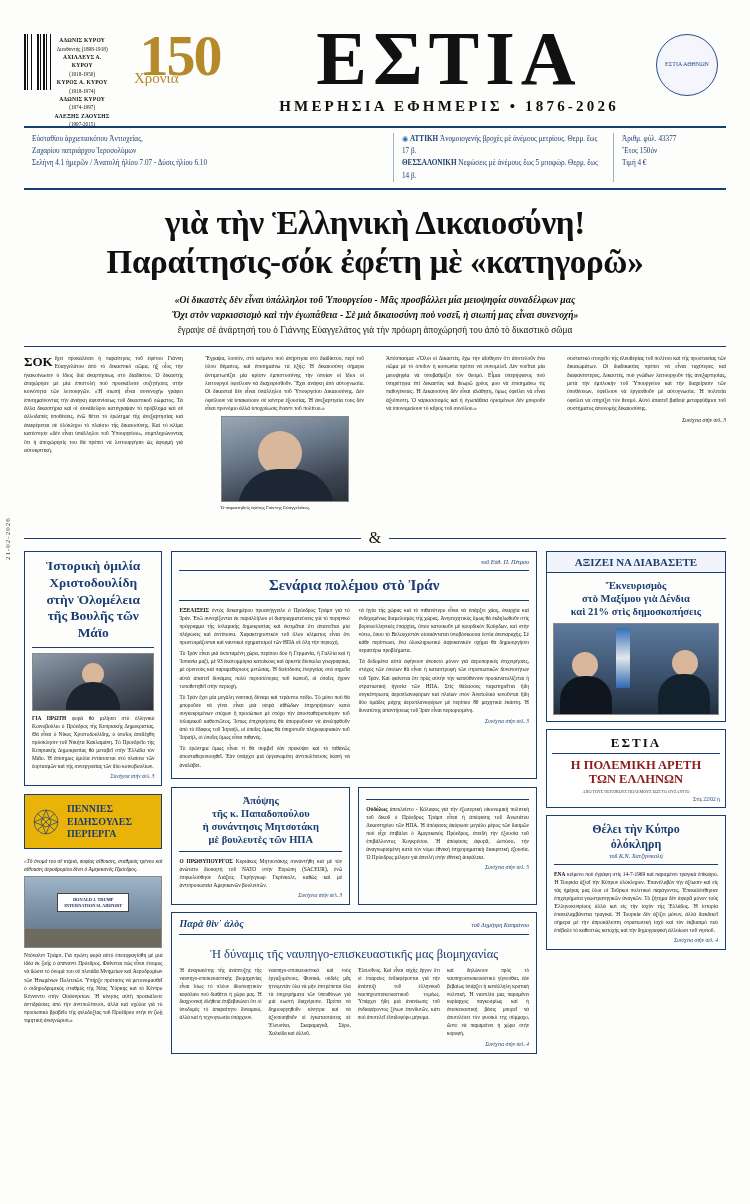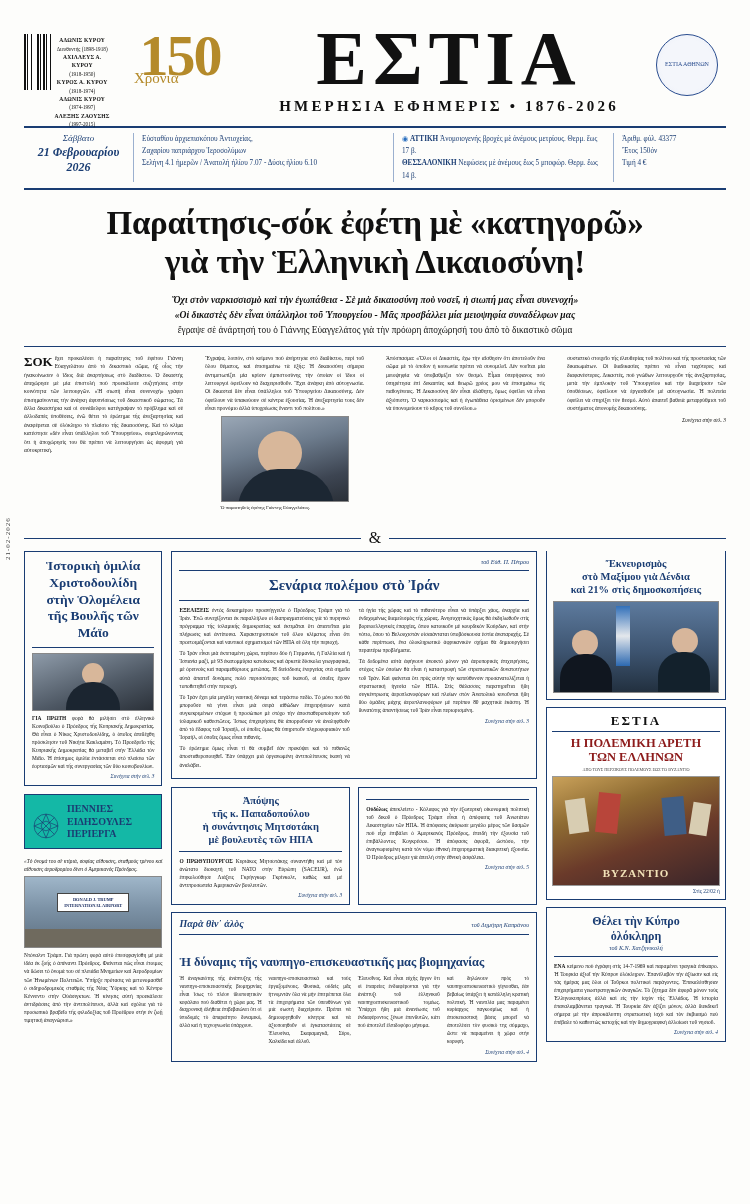--- a/index.html
+++ b/index.html
@@ -141,22 +141,22 @@
     position:absolute; left:50%; top:9px; transform:translateX(-50%);
     width:22px;height:22px;border-radius:50%;background:#d8b79a;
   }
   .mini-photo .body {
     position:absolute; left:50%; top:28px; transform:translateX(-50%);
     width:54px;height:30px;background:#1b2530;border-radius:26px 26px 0 0;
   }
 
   
   .pennies {
-    border:1px solid #1a3d73; background:#14b8a6; padding:8px 7px;
-    display:flex; align-items:flex-end; gap:7px; margin-top:8px;
+    border:1px solid #1a3d73; background:#eab308; padding:8px 7px;
+    display:flex; align-items:center; gap:7px; margin-top:8px;
   }
   .pennies .star { width:28px; height:28px; flex:0 0 28px; }
   .pennies .t { color:#1a3d73; font-weight:bold; font-size:10px; line-height:1.22; }
 
   .axizei-head {
     border:1px solid #1a3d73; background:#f1f4fa; color:#1a3d73;
     text-align:center; font-weight:bold; font-size:11px; padding:4px 0;
   }
   .news-photo {
     width:100%; height:92px; border:1px solid #888; margin-top:5px;
@@ -211,21 +211,21 @@
 
   .two-mini { display:flex; gap:8px; }
   .two-mini > div { flex:1; }
 
   .para-thinalos {
     border:1px solid #1a3d73; margin-top:7px; padding:5px 7px;
   }
   .pt-head { display:flex; justify-content:space-between; align-items:baseline; }
   .pt-head .l { color:#1a3d73; font-style:italic; font-size:10px; font-weight:bold; }
   .pt-head .r { color:#1a3d73; font-style:italic; font-size:6.2px; }
-  .pt-title { color:#1a3d73; font-weight:bold; font-size:12.5px; margin:20px 0 5px; }
+  .pt-title { color:#1a3d73; font-weight:normal; font-size:12.5px; text-align:center; margin:12px 0 5px; }
   .pt-cols { display:flex; gap:7px; }
   .pt-cols > div { flex:1; font-size:5.2px; line-height:1.5; text-align:justify; }
   .small-cont { font-size:5.4px; font-style:italic; text-align:right; color:#1a3d73; margin-top:3px; }
 </style>
 </head>
 <body>
 
 <div class="page">
 
   <div class="sidebar-rot">21-02-2026</div>
@@ -258,51 +258,47 @@
     </div>
 
     <div class="seal">
       <div class="seal-circle">ΕΣΤΙΑ ΑΘΗΝΩΝ</div>
     </div>
   </div>
 
   <div class="rule-thick"></div>
 
   <div class="infobar">
-    <div class="ib-col ib-date">
-      <div class="d1">Σάββατο</div>
-      <div class="d2">21 Φεβρουαρίου 2026</div>
-    </div>
     <div class="ib-col ib-saints">
       <div>Εὐσταθίου ἀρχιεπισκόπου Ἀντιοχείας,</div>
       <div>Ζαχαρίου πατριάρχου Ἱεροσολύμων</div>
       <div>Σελήνη 4.1 ἡμερῶν / Ἀνατολή ἡλίου 7.07 - Δύσις ἡλίου 6.10</div>
     </div>
     <div class="ib-col ib-weather">
       <div><span class="globe">◉</span>
         <b>ΑΤΤΙΚΗ</b>
         <span>Ἀνομοιογενής βροχὲς μὲ ἀνέμους μετρίους. Θερμ. ἕως 17 β.</span></div>
       <div><b>ΘΕΣΣΑΛΟΝΙΚΗ</b>
         <span>Νεφώσεις μὲ ἀνέμους ἕως 5 μποφώρ. Θερμ. ἕως 14 β.</span></div>
     </div>
     <div class="ib-col ib-issue">
       <div>Ἀριθμ. φύλ. 43377</div>
       <div>Ἔτος 150όν</div>
       <div>Τιμή 4 €</div>
     </div>
   </div>
 
   <div class="headline">
+    <div>γιὰ τὴν Ἑλληνικὴ Δικαιοσύνη!</div>
     <div>Παραίτησις-σόκ ἐφέτη μὲ «κατηγορῶ»</div>
-    <div>γιὰ τὴν Ἑλληνικὴ Δικαιοσύνη!</div>
   </div>
 
   <div class="sub-quote">
+    <div class="lead">«Οἱ δικαστὲς δὲν εἶναι ὑπάλληλοι τοῦ Ὑπουργείου - Μᾶς προσβάλλει μία μειοψηφία συναδέλφων μας</div>
     <div class="lead">Ὄχι στὸν ναρκισσισμὸ καὶ τὴν ἐγωπάθεια - Σὲ μιὰ δικαιοσύνη ποὺ νοσεῖ, ἡ σιωπή μας εἶναι συνενοχή»</div>
-    <div class="lead">«Οἱ δικαστὲς δὲν εἶναι ὑπάλληλοι τοῦ Ὑπουργείου - Μᾶς προσβάλλει μία μειοψηφία συναδέλφων μας</div>
     <div class="last">ἔγραψε σὲ ἀνάρτησή του ὁ Γιάννης Εὐαγγελάτος γιὰ τὴν πρόωρη ἀποχώρησή του ἀπὸ τὸ δικαστικὸ σῶμα</div>
   </div>
 
   <div class="lead-rule"></div>
 
   <div class="lead-cols">
     <div class="lc">
       <p><span class="drop">ΣΟΚ</span><span>ἔχει προκαλέσει ἡ παραίτησις τοῦ ἐφέτου Γιάννη Εὐαγγελάτου ἀπὸ τὸ δικαστικὸ σῶμα, ἡξ οἷος τὴν ἠνακοίνωσεν ὁ ἴδιος διὰ ἀναρτήσεως στὸ διαδίκτυο. Ὁ δικαστὴς ἀπεχώρησε μὲ μία ἐπιστολὴ ποὺ προεκάλεσε συζητήσεις στὴν κοινότητα τῶν λειτουργῶν. «Ἡ σιωπή εἶναι συνενοχὴ» γράφει ἐπισημαίνοντας τὴν ἀνάγκη ἀφυπνίσεως τοῦ δικαστικοῦ σώματος. Τὰ ἄλλα δικαστήρια καὶ οἱ συνάδελφοι κατέγραψαν τὸ πρόβλημα καὶ σὲ ἀλλοδαπὲς ὑποθέσεις, ἐνῶ θέτει τὸ ἐρώτημα τῆς ἀνεξαρτησίας καὶ ἀναφέρεται σὲ ὁλόκληρο τὸ πλαίσιο τῆς δικαιοσύνης. Καὶ τὸ κλίμα κατέστησε «δὲν εἶναι ὑπάλληλοι τοῦ Ὑπουργείου», συμπληρώνοντας ὅτι ἡ ἀποχώρησίς του θὰ πρέπει νὰ λειτουργήσει ὡς ἀφορμὴ γιὰ αὐτοκριτική.</span></p>
     </div>
     <div class="lc">
@@ -441,20 +437,21 @@
           </div>
           <div>
             <span>καὶ δηλώνουν πρὸς τὸ ναυπηγοεπισκευαστικὸ γίγνεσθαι, ἐὰν βεβαίως ὑπάρξει ἡ κατάλληλη κρατικὴ πολιτική. Ἡ ναυτιλία μας παραμένει κυρίαρχος παγκοσμίως καὶ ἡ ἐπισκευαστικὴ βάσις μπορεῖ νὰ ἀποτελέσει τὸν φυσικὸ της σύμμαχο, ὥστε νὰ παραμείνει ἡ χώρα στὴν κορυφή.</span>
             <div class="small-cont">Συνέχεια στὴν σελ. 4</div>
           </div>
         </div>
       </div>
     </div>
 
     <div class="col-right">
+      <div class="axizei-head">ΑΞΙΖΕΙ ΝΑ ΔΙΑΒΑΣΕΤΕ</div>
       <div style="border:1px solid #1a3d73; border-top:none; padding:6px">
         <div class="ttl-blue ttl-13">
           <div>Ἔκνευρισμὸς</div>
           <div>στὸ Μαξίμου γιὰ Δένδια</div>
           <div>καὶ 21% στὶς δημοσκοπήσεις</div>
         </div>
         <div class="news-photo">
           <div class="flag"></div>
           <div class="p1"></div>
           <div class="p1b"></div>
@@ -463,27 +460,20 @@
         </div>
       </div>
 
       <div class="promo">
         <div class="estia-mini">ΕΣΤΙΑ</div>
         <div class="promo-ttl">
           <div>Η ΠΟΛΕΜΙΚΗ ΑΡΕΤΗ</div>
           <div>ΤΩΝ ΕΛΛΗΝΩΝ</div>
         </div>
         <div style="font-size:4.2px;text-align:center;color:#444;margin-top:2px">ΑΠΟ ΤΟΥΣ ΠΕΡΣΙΚΟΥΣ ΠΟΛΕΜΟΥΣ ΕΩΣ ΤΟ ΒΥΖΑΝΤΙΟ</div>
-        <div class="promo-art">
-          <div class="h1"></div>
-          <div class="h2"></div>
-          <div class="h3"></div>
-          <div class="h4"></div>
-          <div class="byz">ΒΥΖΑΝΤΙΟ</div>
-        </div>
         <div class="promo-date">Στὶς 22/02 ἡ</div>
       </div>
 
       <div class="box" style="margin-top:7px">
         <div class="ttl-blue ttl-15">
           <div>Θέλει τὴν Κύπρο</div>
           <div>ὁλόκληρη</div>
         </div>
         <div class="byline" style="text-align:center">τοῦ Κ.Ν. Χατζηνικολῆ</div>
         <div class="hline"></div>

